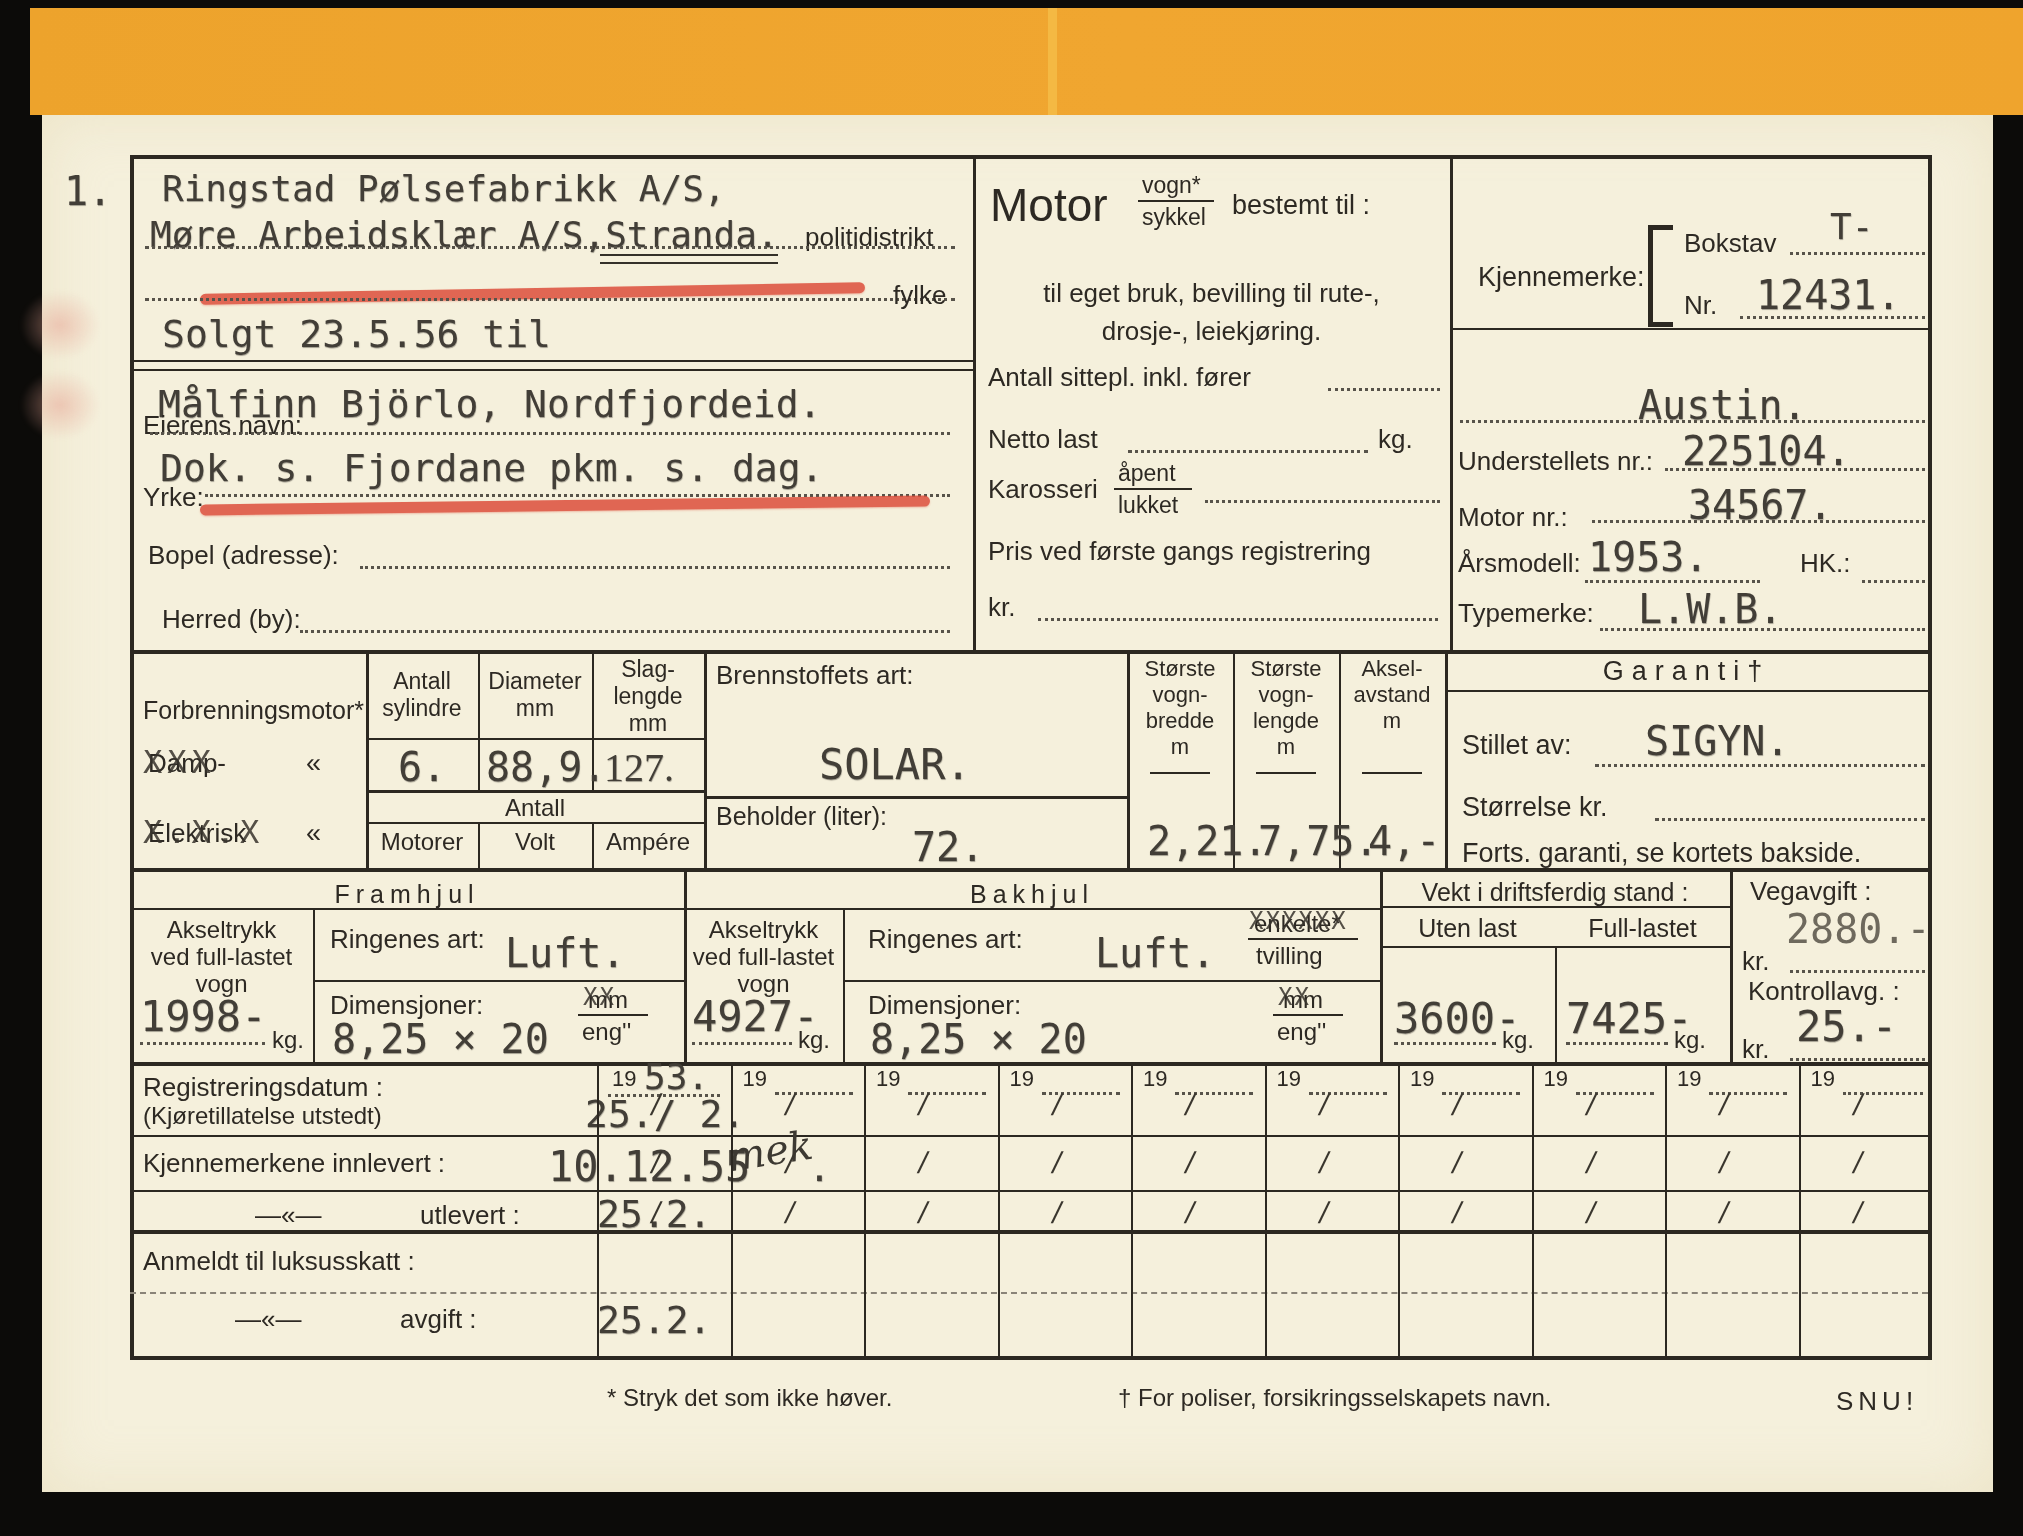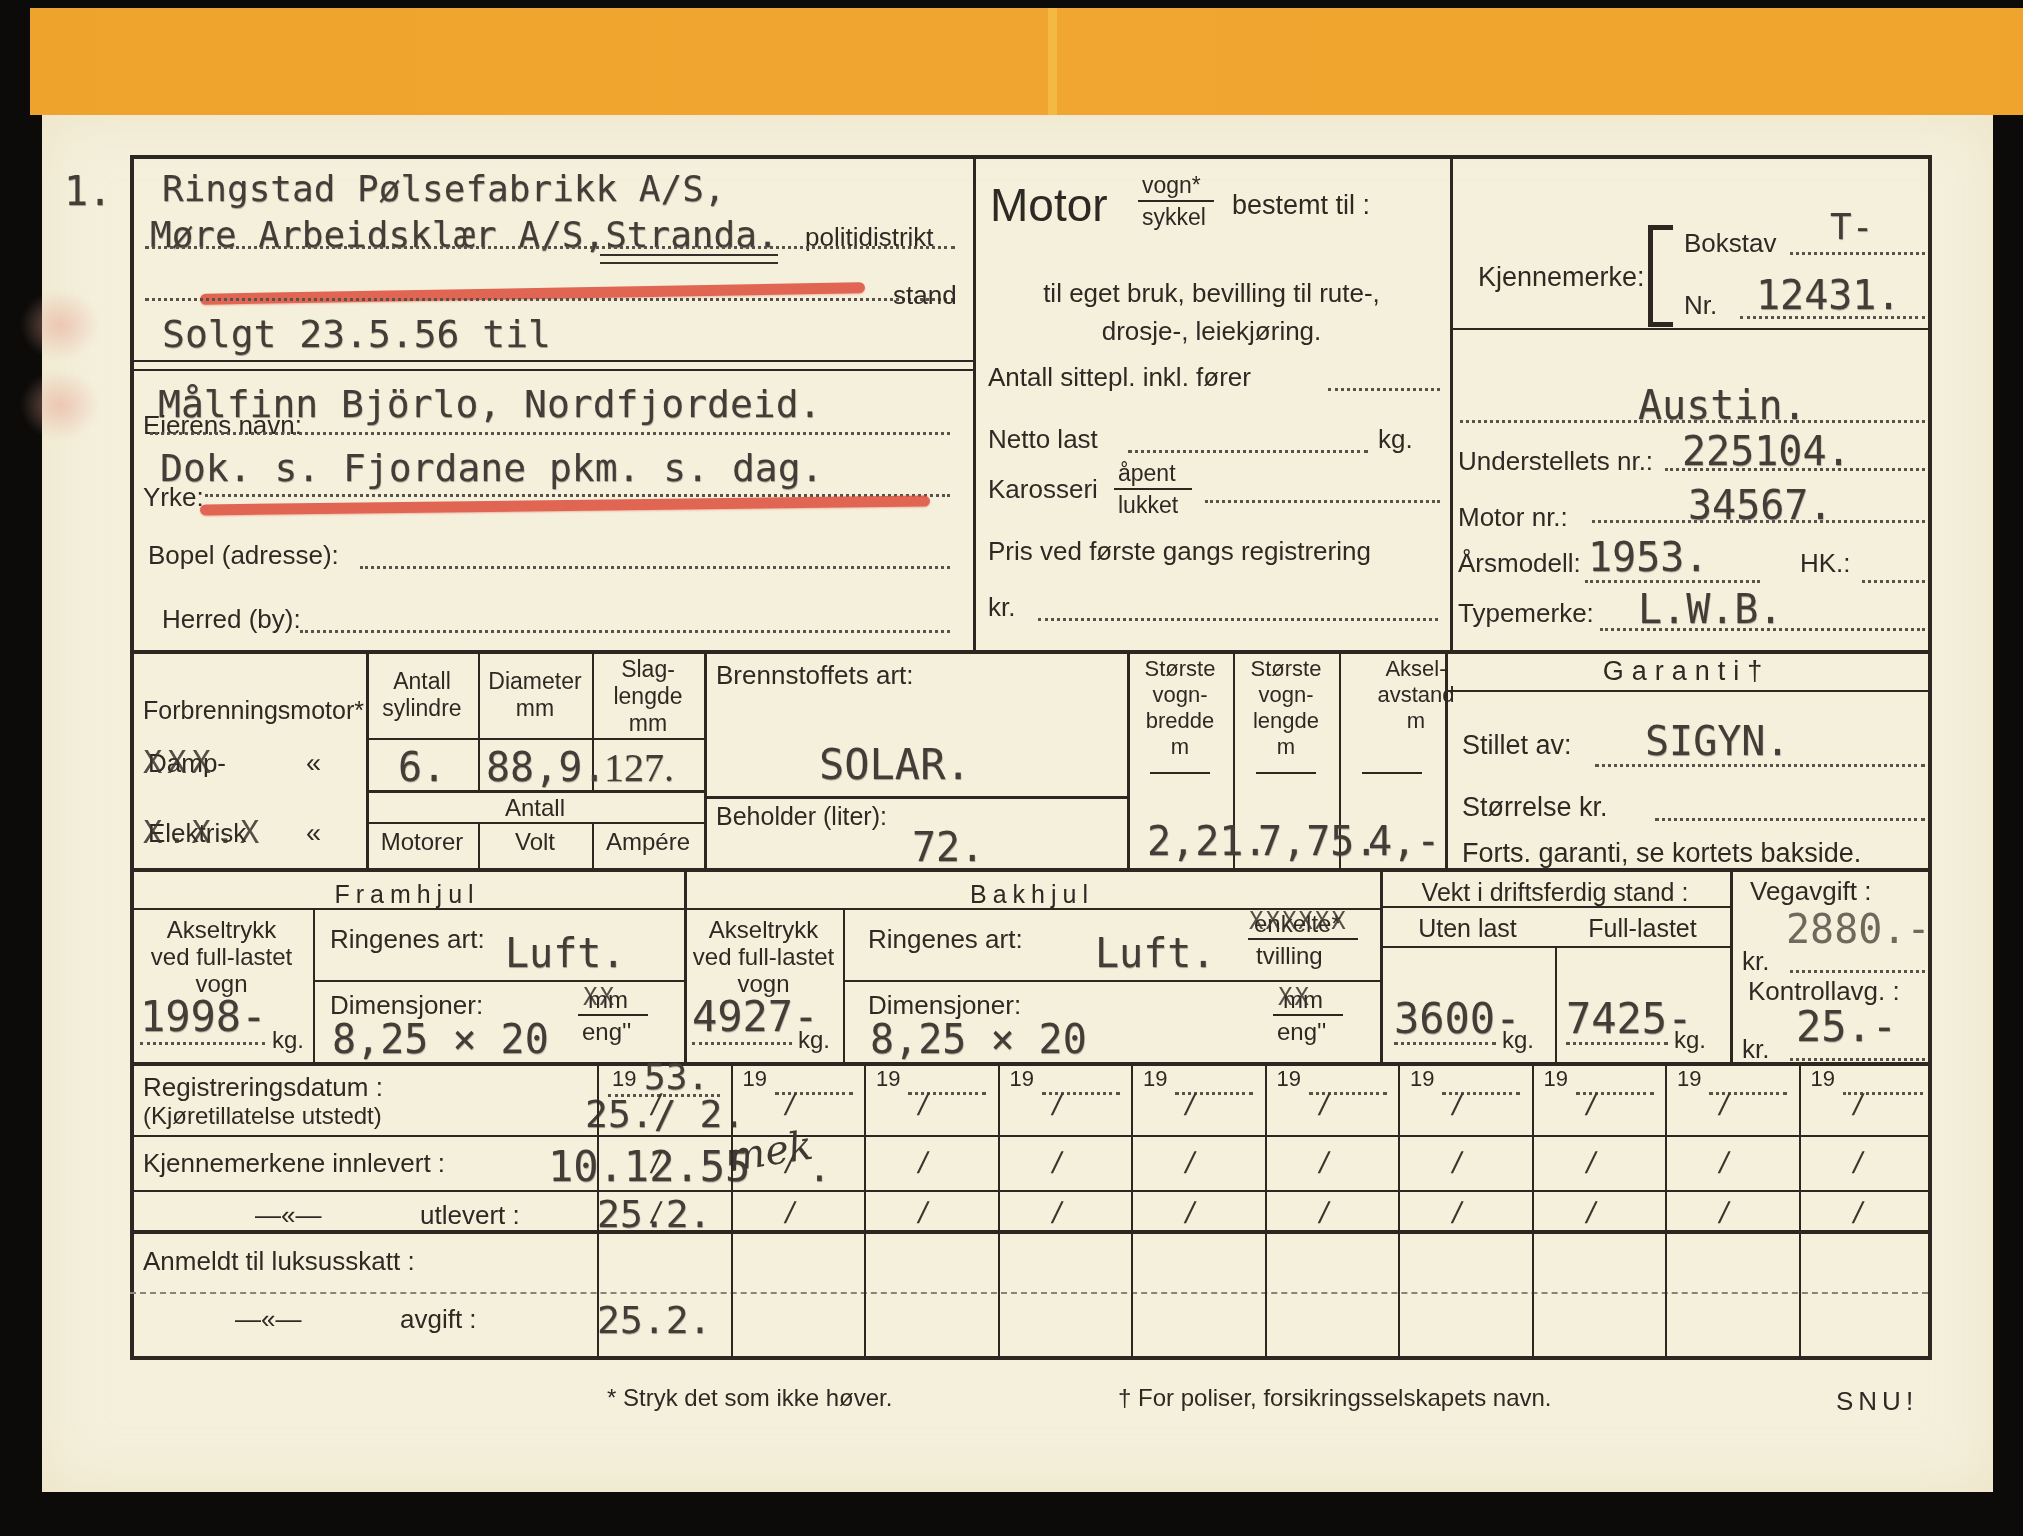--- a/index.html
+++ b/index.html
@@ -60,21 +60,21 @@
   <div class="abs hl hl4" style="left:130px;top:1062px;width:1798px;"></div>
 
   <div class="abs tw tw36" style="left:162px;top:168px;">Ringstad Pølsefabrikk A/S,</div>
   <div class="abs tw tw36" style="left:150px;top:214px;">Møre Arbeidsklær A/S,Stranda.</div>
   <div class="abs p" style="left:805px;top:222px;">politidistrikt</div>
   <div class="abs dots" style="left:145px;top:246px;width:810px;"></div>
   <div class="abs dblu" style="left:600px;top:254px;width:178px;"></div>
 
   <div class="abs redline" style="left:200px;top:288px;width:665px;transform:rotate(-1deg);"></div>
   <div class="abs dots" style="left:145px;top:298px;width:810px;"></div>
-  <div class="abs p" style="left:893px;top:280px;">stand</div>
+  <div class="abs p" style="left:893px;top:280px;">fylke</div>
 
   <div class="abs tw tw38" style="left:162px;top:312px;">Solgt 23.5.56 til</div>
   <div class="abs dblline" style="left:130px;top:360px;width:843px;"></div>
 
   <div class="abs tw tw38" style="left:158px;top:382px;">Målfinn Björlo, Nordfjordeid.</div>
   <div class="abs p" style="left:143px;top:410px;">Eierens navn:</div>
   <div class="abs dots" style="left:150px;top:432px;width:800px;"></div>
 
   <div class="abs tw tw38" style="left:160px;top:446px;">Dok. s. Fjordane pkm. s. dag.</div>
   <div class="abs p" style="left:143px;top:482px;">Yrke:</div>
@@ -179,21 +179,21 @@
   <div class="abs tw tw40" style="left:912px;top:824px;">72.</div>
 
   <div class="abs p p22 ctr prewrap" style="left:1127px;top:656px;width:106px;line-height:26px;">Største
 vogn-
 bredde
 m</div>
   <div class="abs p p22 ctr prewrap" style="left:1233px;top:656px;width:106px;line-height:26px;">Største
 vogn-
 lengde
 m</div>
-  <div class="abs p p22 ctr prewrap" style="left:1339px;top:656px;width:106px;line-height:26px;margin-left:24px;">Aksel-
+  <div class="abs p p22 ctr prewrap" style="left:1339px;top:656px;width:106px;line-height:26px;">Aksel-
 avstand
 m</div>
   <div class="abs hl" style="left:1150px;top:772px;width:60px;"></div>
   <div class="abs hl" style="left:1256px;top:772px;width:60px;"></div>
   <div class="abs hl" style="left:1362px;top:772px;width:60px;"></div>
   <div class="abs tw tw40" style="left:1147px;top:818px;">2,21.</div>
   <div class="abs tw tw40" style="left:1258px;top:818px;">7,75.</div>
   <div class="abs tw tw40" style="left:1368px;top:818px;">4,-</div>
 
   <div class="abs p p27 ctr ls8" style="left:1445px;top:656px;width:483px;">Garanti†</div>

